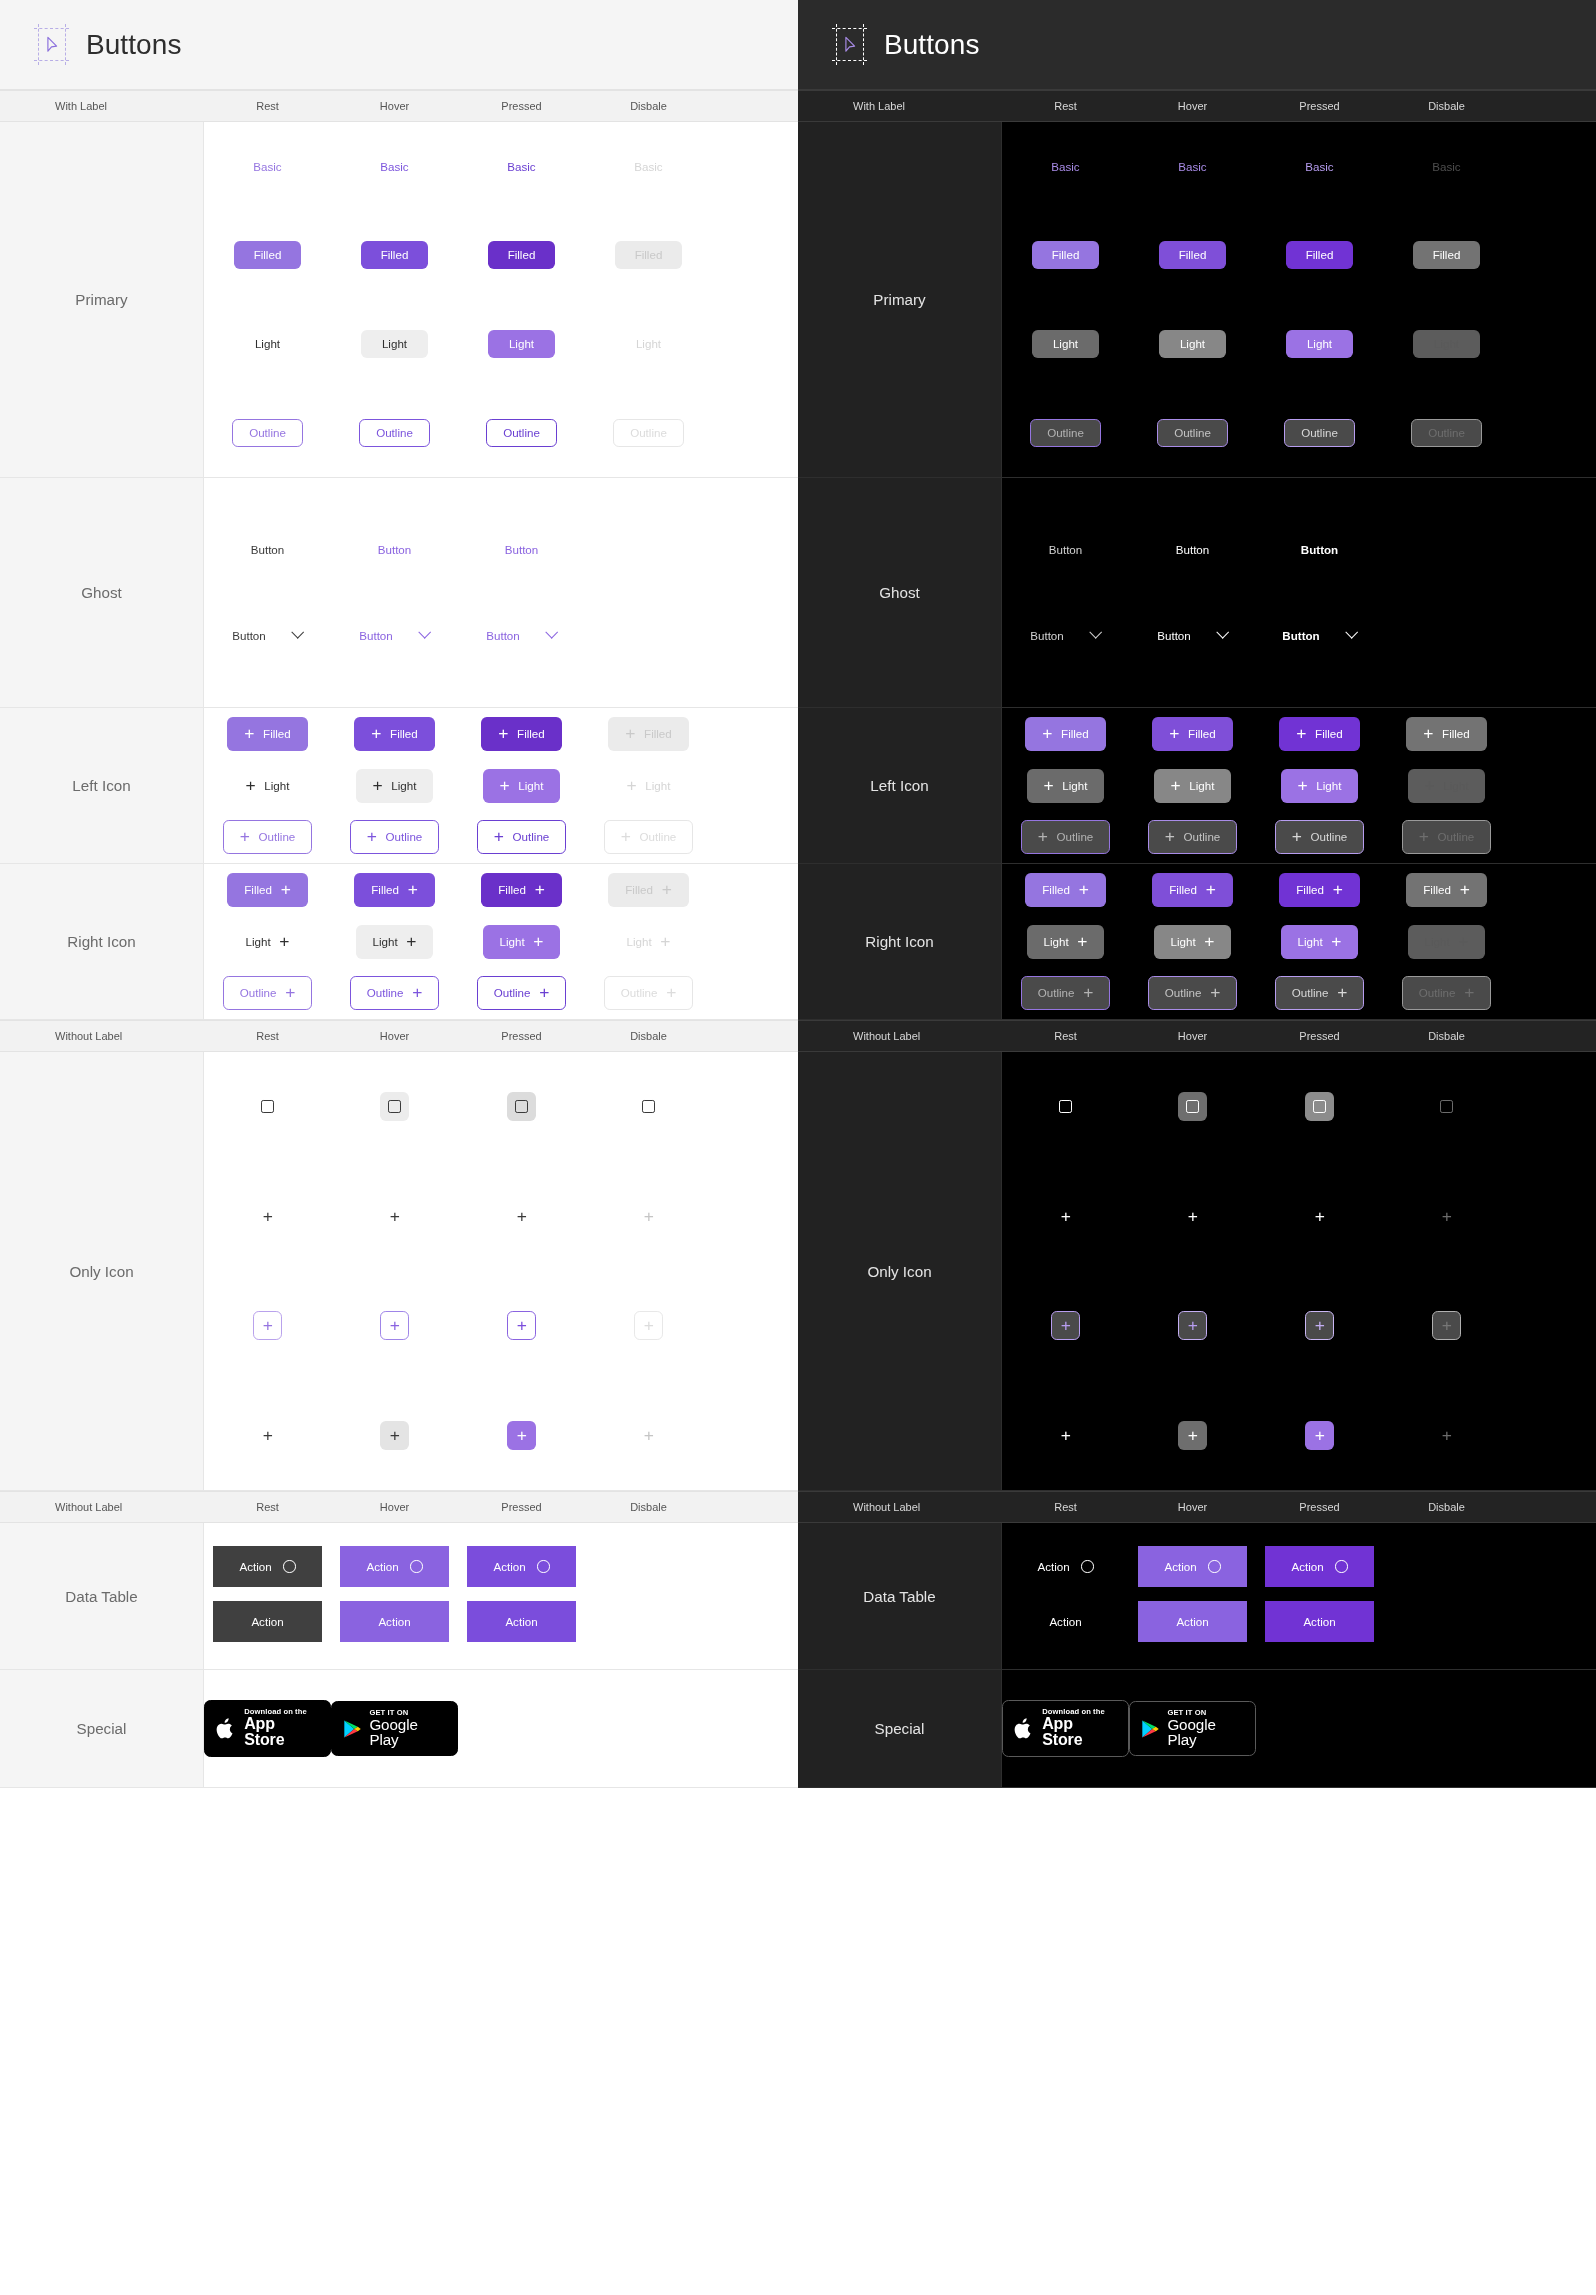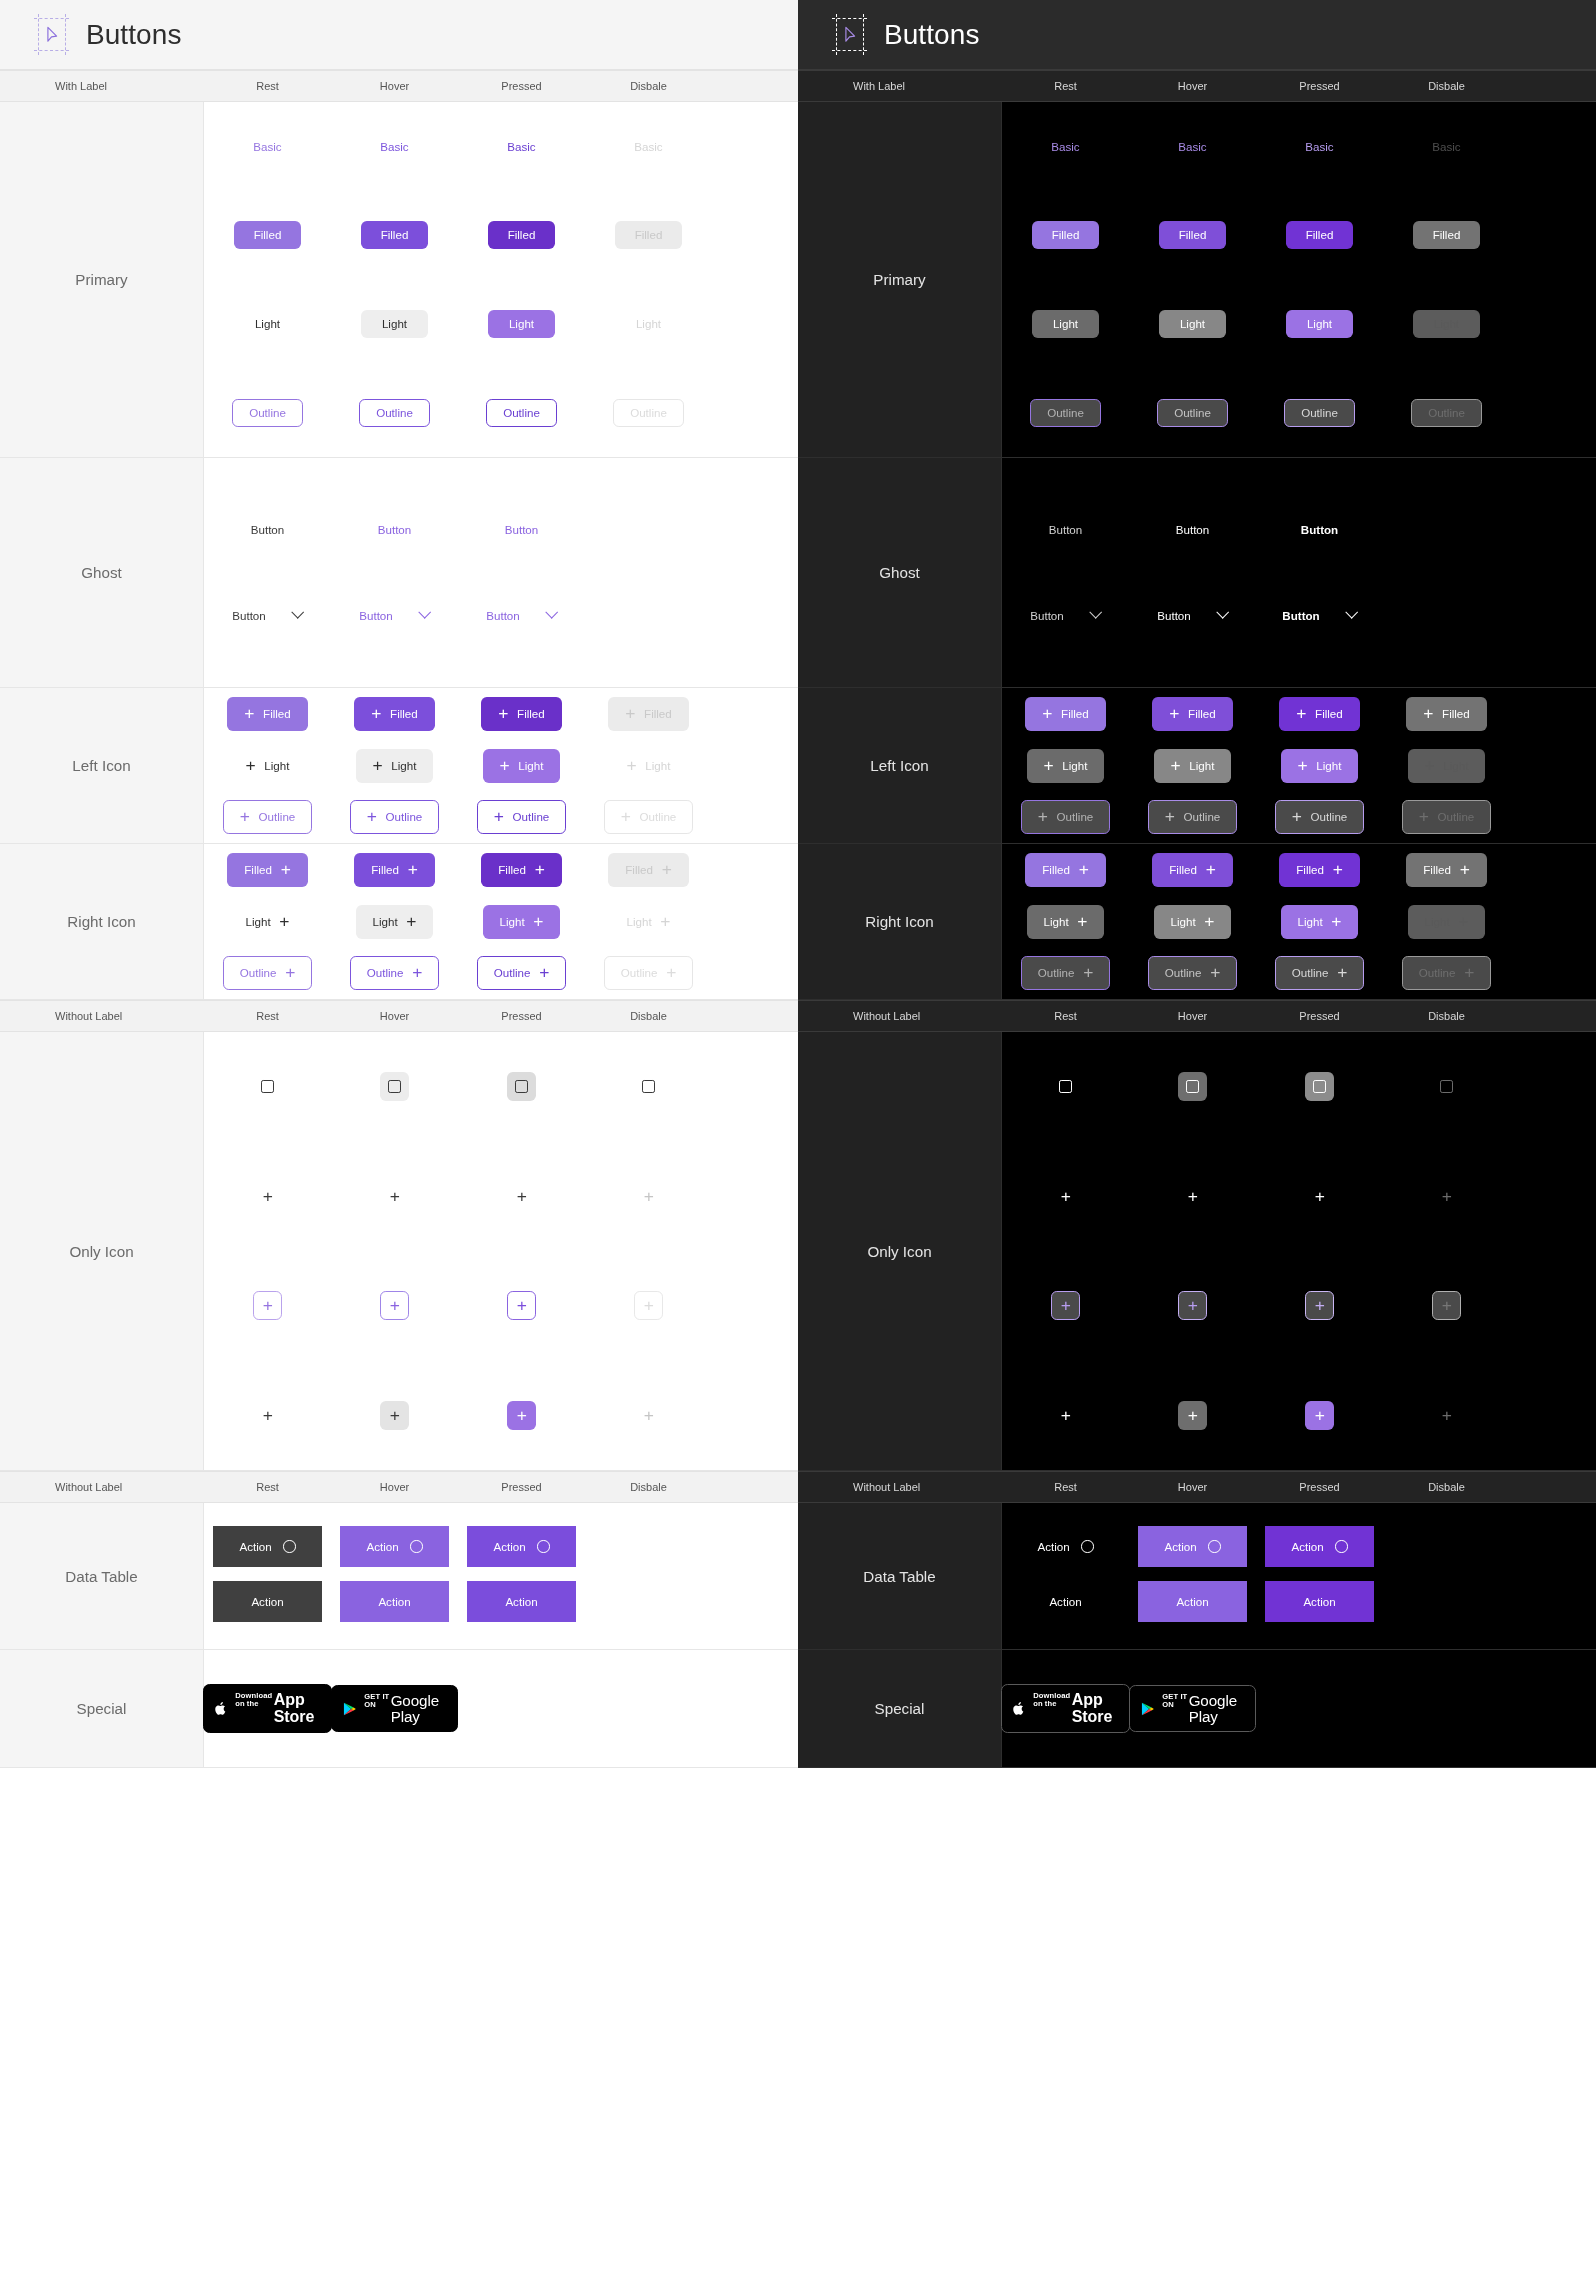--- a/index.html
+++ b/index.html
@@ -7,21 +7,21 @@
     width: 1597px; height: 2295px;
     font-family: "Liberation Sans", sans-serif;
     background: #ffffff;
     overflow: hidden;
   }
   .page { display: flex; width: 1597px; height: 2295px; }
   .pane { width: 798px; height: 2295px; position: relative; }
 
   
   .topbar {
-    height: 70px; display: flex; align-items: center;
+    height: 90px; display: flex; align-items: center;
     padding-left: 38px; gap: 20.3px;
   }
   .light .topbar { background: #f5f5f5; border-bottom: 0.7px solid #e3e3e3; }
   .dark  .topbar { background: #2b2b2b; border-bottom: 0.7px solid #3a3a3a; }
 
   .cursor-frame {
     width: 27.6px; height: 33px; position: relative;
     display: flex; align-items: center; justify-content: center;
   }
   .cursor-frame .hline { position: absolute; left: -3.6px; right: -3.6px; height: 0; }
@@ -167,21 +167,21 @@
   .dark  .dt-press  { color: #ffffff; background: #7133d4; }
   .circ { width: 12.3px; height: 12.3px; border-radius: 50%; border: 1.5px solid currentColor; display: inline-block; }
 
   
   .store {
     display: inline-flex; align-items: center; gap: 8px;
     background: #000; border-radius: 6.5px; padding: 6.5px 11px;
     border: 0.7px solid #000;
   }
   .dark .store { border: 0.7px solid #5a5a5a; }
-  .store .lines { display: flex; flex-direction: row; line-height: 1.05; color: #fff; }
+  .store .lines { display: flex; flex-direction: column; line-height: 1.05; color: #fff; }
   .store .small { font-size: 7.6px; font-weight: 700; letter-spacing: 0.1px; }
   .store .big   { font-size: 16px; font-weight: 700; letter-spacing: -0.1px; }
   .store .big.gp { font-size: 15.2px; font-weight: 500; }
   .apple { width: 20.3px; height: 23px; }
   .gplay { width: 19.6px; height: 22px; }
 
   .chev { display: inline-block; width: 9.4px; height: 9.4px;
           border-right: 1.5px solid currentColor; border-bottom: 1.5px solid currentColor;
           transform: rotate(45deg) translate(-2.2px,-2.2px); }
   .ghostdd { display: inline-flex; align-items: center; gap: 27.6px; font-size: 11.6px; }

